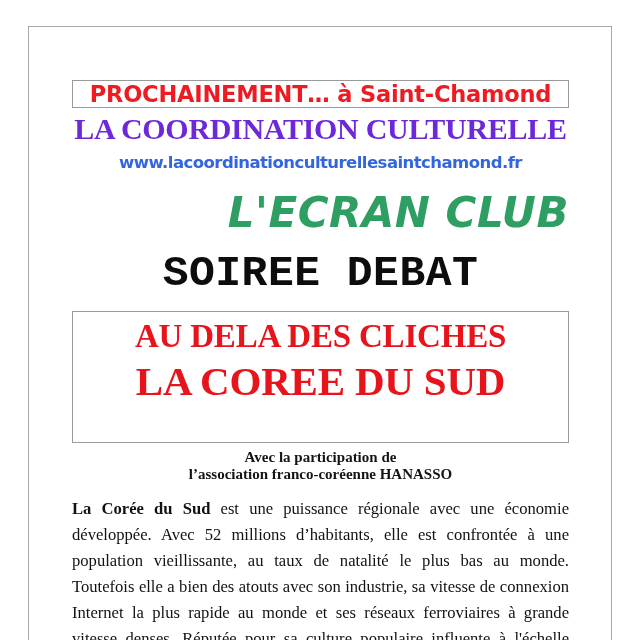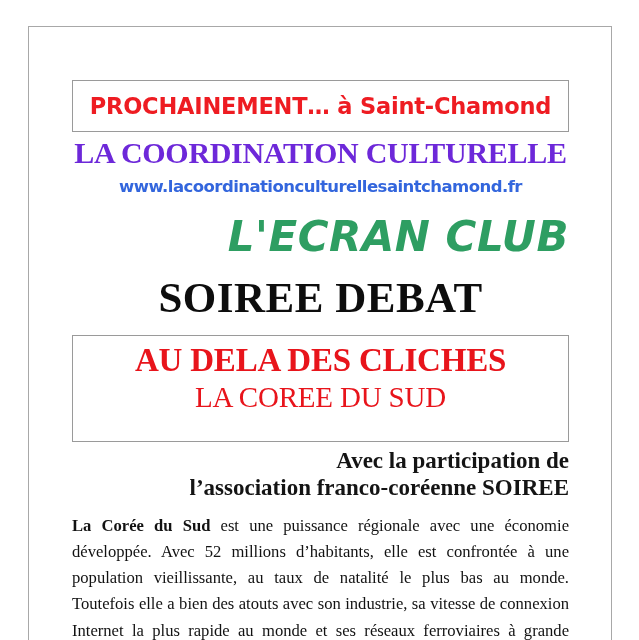--- a/index.html
+++ b/index.html
@@ -30,21 +30,21 @@
     position: absolute;
     left: 43px;
     top: 53px;
     width: 497px;
   }
 
   
   .banner-box {
     border: 1px solid #9a9a9a;
     box-sizing: border-box;
-    height: 52px;
+    height: 28px;
     display: flex;
     align-items: center;
     justify-content: center;
     background: #ffffff;
   }
   .banner-text {
     font-family: "DejaVu Sans", sans-serif;
     font-weight: bold;
     font-size: 22.5px;
     color: #ee1c22;
@@ -86,64 +86,64 @@
     font-size: 42px;
     color: #2e9e62;
     letter-spacing: 0.5px;
     white-space: nowrap;
   }
 
   
   .event-type {
     margin-top: 12px;
     text-align: center;
-    font-family: Liberation Serif, serif;
+    font-family: Liberation Mono, monospace;
     font-weight: bold;
     font-size: 43px;
     color: #0d0d0d;
     letter-spacing: 0.5px;
     white-space: nowrap;
   }
 
   
   .title-box {
     margin-top: 13px;
     border: 1px solid #9a9a9a;
     box-sizing: border-box;
-    height: 107px;
+    height: 132px;
     padding-top: 6px;
     background: #ffffff;
   }
   .title-line1 {
     text-align: center;
     font-family: "Liberation Serif", serif;
     font-weight: bold;
     font-size: 33px;
     color: #e8141b;
     letter-spacing: -0.2px;
     white-space: nowrap;
   }
   .title-line2 {
     margin-top: 2px;
     text-align: center;
     font-family: "Liberation Serif", serif;
-    font-weight: normal;
-    font-size: 29px;
+    font-weight: bold;
+    font-size: 41px;
     color: #e8141b;
     letter-spacing: -0.2px;
     white-space: nowrap;
   }
 
   
   .participation {
     margin-top: 6px;
-    text-align: right;
+    text-align: center;
     font-family: "Liberation Serif", serif;
     font-weight: bold;
-    font-size: 23px;
+    font-size: 15px;
     color: #141414;
     line-height: 1.16;
   }
   .participation div { white-space: nowrap; }
 
   
   .body-text {
     margin-top: 12px;
     font-family: "Liberation Serif", serif;
     font-size: 16.6px;
@@ -172,19 +172,19 @@
 
     <div class="event-type">SOIREE DEBAT</div>
 
     <div class="title-box">
       <div class="title-line1">AU DELA DES CLICHES</div>
       <div class="title-line2">LA COREE DU SUD</div>
     </div>
 
     <div class="participation">
       <div>Avec la participation de</div>
-      <div>l’association franco-coréenne SOIREE</div>
+      <div>l’association franco-coréenne HANASSO</div>
     </div>
 
     <p class="body-text"><b>La Corée du Sud</b><span> est une puissance régionale avec une économie développée. Avec 52 millions d’habitants,  elle est confrontée à une population vieillissante, au taux de natalité le plus bas au monde. Toutefois elle a bien des atouts avec son industrie, sa  vitesse de connexion Internet la plus rapide au monde et ses réseaux ferroviaires à grande vitesse denses. Réputée pour sa culture populaire influente à l'échelle mondiale, en particulier dans les univers des séries télévisées et la vidéo</span></p>
 
   </div>
 </div>
 
 </body></html>

